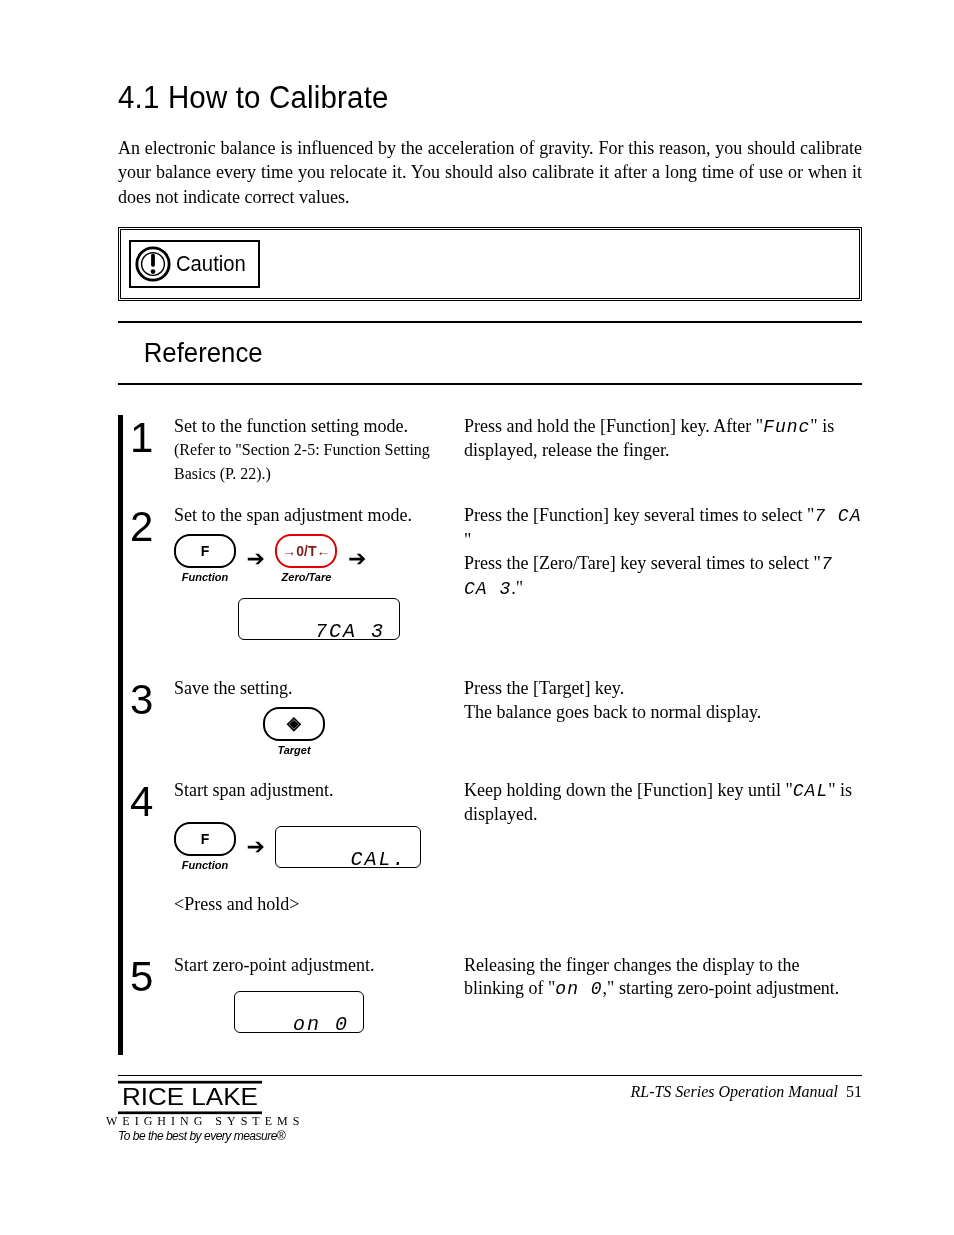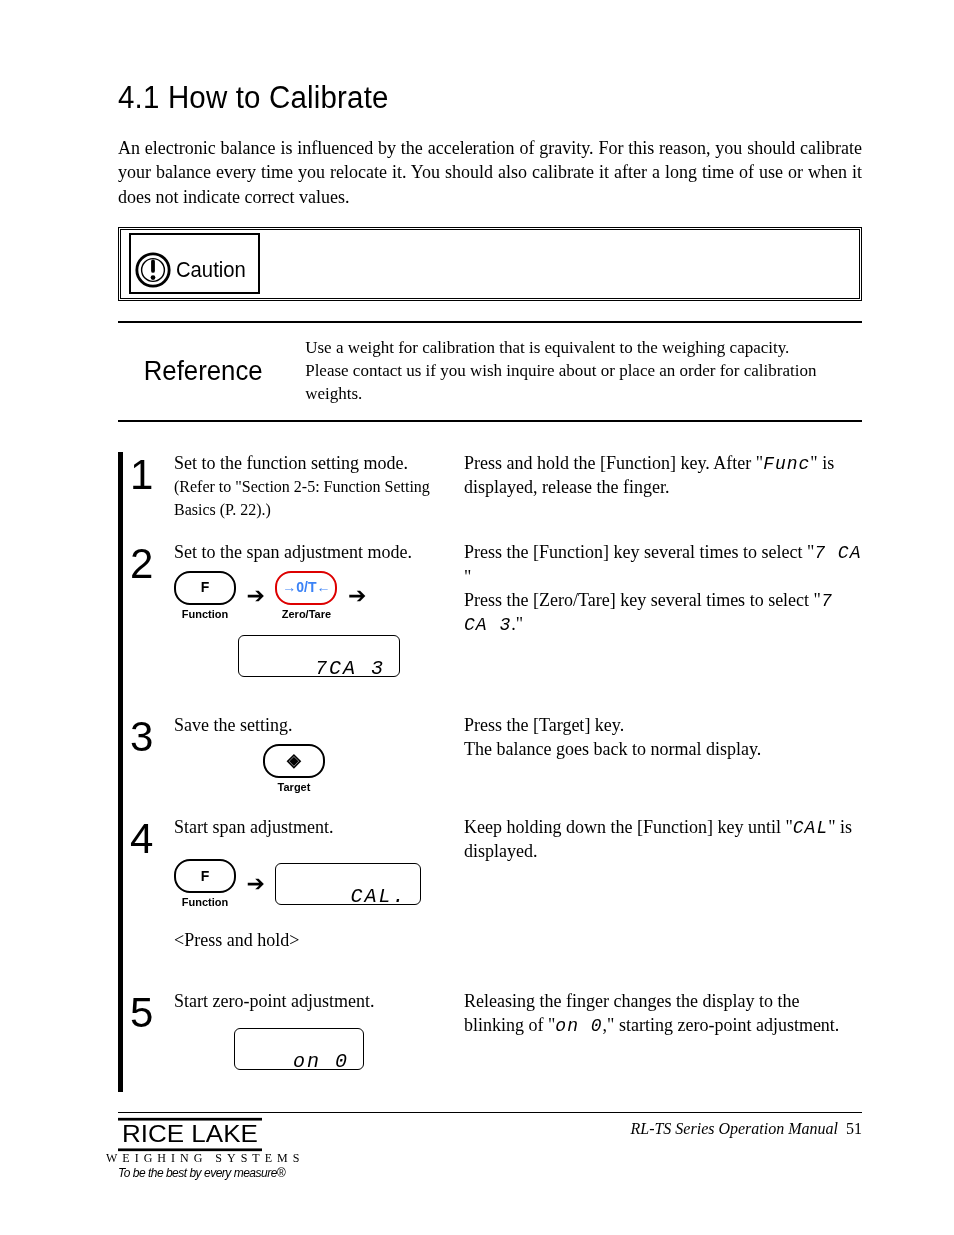--- a/index.html
+++ b/index.html
@@ -39,21 +39,21 @@
     padding: 6px 8px;
     margin: 8px 0 20px 0;
     height: 56px;
     display: flex;
     align-items: center;
   }
   .caution-inner {
     display: inline-flex;
     align-items: center;
     border: 2px solid #000;
-    padding: 16px 6px 3px 3px;
+    padding: 3px 6px 3px 3px;
     gap: 4px;
   }
   .caution-icon {
     width: 38px;
     height: 38px;
   }
   .caution-label {
     font-family: Impact, "Arial Narrow Bold", sans-serif;
     font-size: 22px;
     transform: scaleX(0.92);
@@ -145,27 +145,28 @@
     display: flex;
     align-items: center;
     justify-content: center;
     font-family: Arial, sans-serif;
     font-size: 14px;
     font-weight: bold;
     background: #fff;
   }
   .btn-shape.red {
     border-color: #d00;
-    color: #3b82f6;
+    color: #7f1d1d;
   }
   .btn-label {
     font-family: Arial, sans-serif;
     font-size: 11px;
     font-weight: bold;
     margin-top: 2px;
+    font-style: italic;
   }
   .arrow {
     display: inline-block;
     vertical-align: middle;
     margin: 0 6px;
     font-size: 22px;
     line-height: 30px;
   }
   .lcd {
     display: inline-block;
@@ -242,24 +243,20 @@
         <circle cx="20" cy="20" r="12" fill="none" stroke="#000" stroke-width="1.5"></circle>
         <rect x="18" y="9" width="4" height="14" rx="2" fill="#000"></rect>
         <circle cx="20" cy="28" r="2.5" fill="#000"></circle>
       </svg>
       <span class="caution-label">Caution</span>
     </div>
   </div>
 
   <div class="reference-block">
     <div class="reference-heading">Reference</div>
-    <div class="reference-text">
-      <span>Use a weight for calibration that is equivalent to the weighing capacity.</span><br>
-      <span>Please contact us if you wish inquire about or place an order for calibration weights.</span>
-    </div>
   </div>
 
   <table class="steps">
 
     <tbody>
         <tr>
       <td class="step-bar-cell" rowspan="100">
             <div class="step-bar" style="height:640px;"></div>
           </td>
       <td class="step-num-cell">

